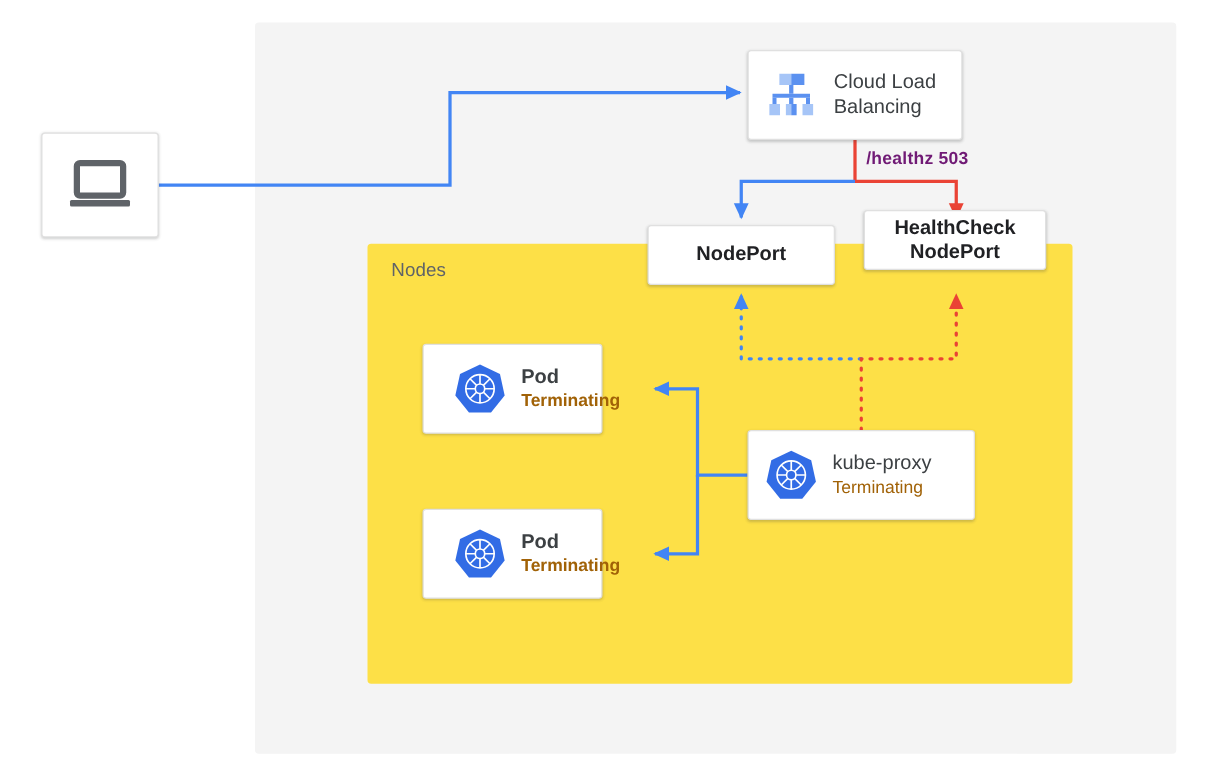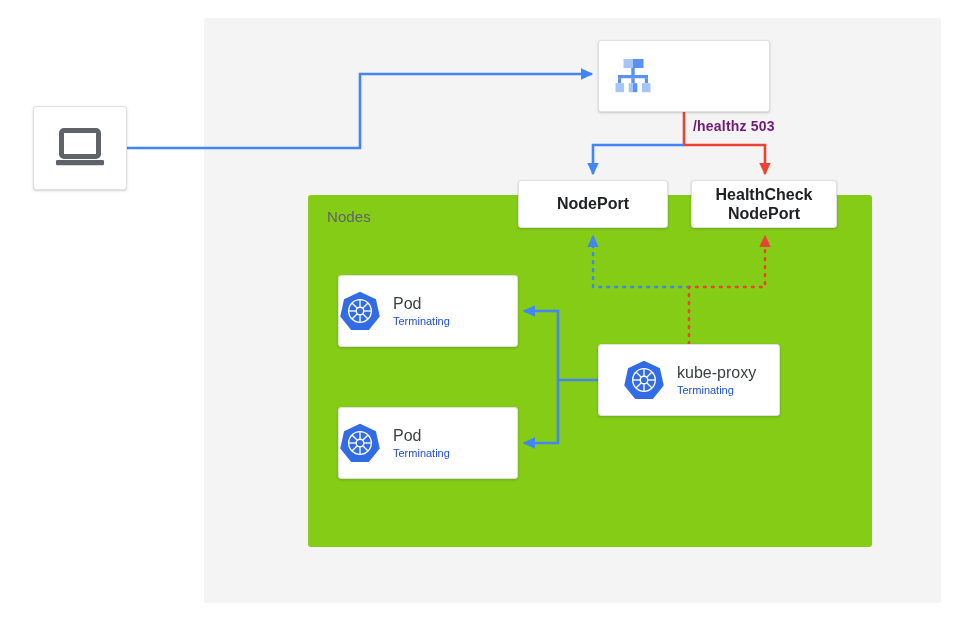--- a/index.html
+++ b/index.html
@@ -20,25 +20,25 @@
     position: absolute;
     left: 204px;
     top: 18px;
     width: 737px;
     height: 585px;
     background: #f4f4f4;
     border-radius: 3px;
   }
   .panel-nodes {
     position: absolute;
-    left: 308px;
+    left: 294px;
     top: 195px;
     width: 564px;
     height: 352px;
-    background: #84cc16;
+    background: #fde047;
     border-radius: 3px;
   }
   .panel-nodes-label {
     position: absolute;
     left: 19px;
     top: 13px;
     font-size: 15px;
     color: #5f6368;
     letter-spacing: 0.1px;
   }
@@ -63,58 +63,59 @@
     display: flex;
     flex-direction: column;
     justify-content: center;
     line-height: 1.28;
   }
   .t-main {
     font-size: 16px;
     color: #3c4043;
   }
   .t-sub {
-    font-size: 11px;
-    color: #1d4ed8;
+    font-size: 14px;
+    color: #a16207;
   }
   
   #client-card {
     left: 33px; top: 106px; width: 94px; height: 84px;
     justify-content: center;
   }
   #clb-card {
     left: 598px; top: 40px; width: 172px; height: 72px;
     padding-left: 10px;
   }
   #clb-card .txt { margin-left: 10px; }
   #nodeport-card {
     left: 518px; top: 180px; width: 150px; height: 48px;
     justify-content: center;
   }
   #healthcheck-card {
-    left: 691px; top: 180px; width: 146px; height: 48px;
+    left: 691px; top: 168px; width: 146px; height: 48px;
     justify-content: center;
   }
   .np-label {
     font-size: 16px;
     font-weight: bold;
     color: #202124;
     text-align: center;
     line-height: 1.2;
   }
   .pod-card {
-    left: 338px; width: 180px; height: 72px;
-    padding-left: 0;
+    left: 338px; width: 144px; height: 72px;
+    padding-left: 24px;
+    font-weight: bold;
   }
   .pod-card .txt { margin-left: 12px; }
   #pod-card-1 { top: 275px; }
   #pod-card-2 { top: 407px; }
   #kubeproxy-card {
     left: 598px; top: 344px; width: 182px; height: 72px;
-    padding-left: 24px;
+    padding-left: 13px;
   }
   #kubeproxy-card .txt { margin-left: 12px; }
   
   #healthz-label {
     position: absolute;
     left: 693px;
     top: 118px;
     font-size: 14px;
     font-weight: bold;
     color: #701a75;
@@ -202,20 +203,24 @@
 
         <rect x="9" y="26.2" width="3.2" height="5" fill="#5b91f0"></rect>
         <rect x="22.3" y="26.2" width="3.4" height="5" fill="#5b91f0"></rect>
         <rect x="35.8" y="26.2" width="3.2" height="5" fill="#5b91f0"></rect>
 
         <rect x="6.5" y="31.2" width="8.5" height="9" fill="#a6c5f7"></rect>
         <rect x="19.7" y="31.2" width="4.3" height="9" fill="#a6c5f7"></rect>
         <rect x="24" y="31.2" width="4.3" height="9" fill="#5b91f0"></rect>
         <rect x="33" y="31.2" width="8.5" height="9" fill="#a6c5f7"></rect>
       </svg>
+    </span>
+    <span class="txt">
+      <span class="t-main">Cloud Load</span>
+      <span class="t-main">Balancing</span>
     </span>
   </div>
 
   <div class="card" id="nodeport-card">
     <span class="np-label">NodePort</span>
   </div>
 
   <div class="card" id="healthcheck-card">
     <span class="np-label">
       <span>HealthCheck</span><br>

